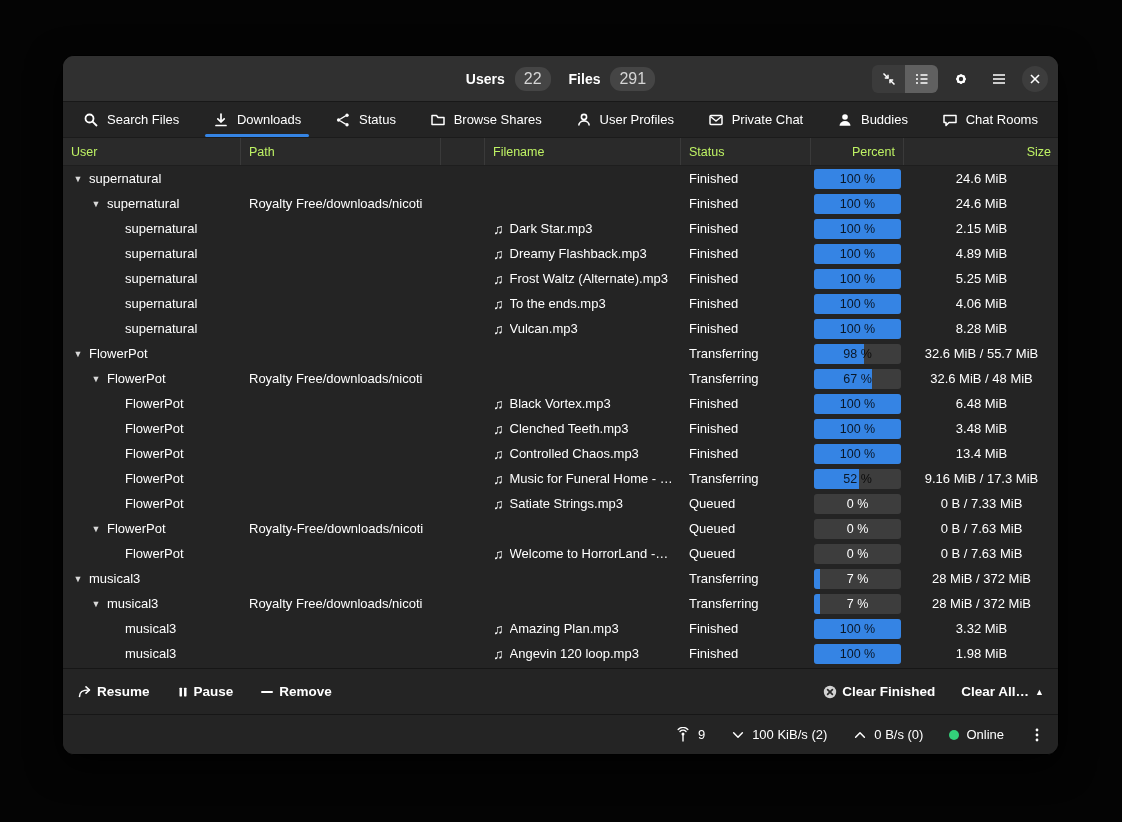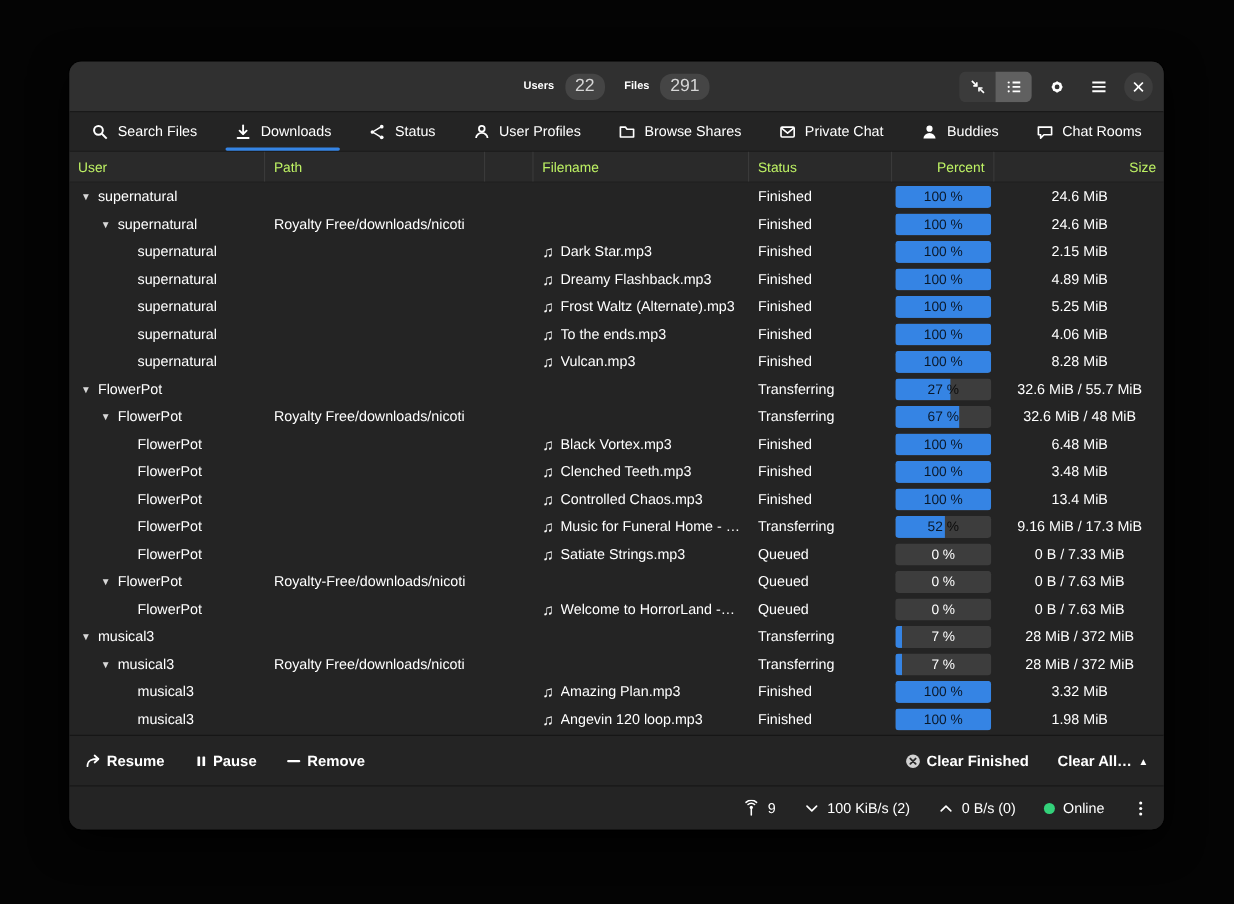--- a/index.html
+++ b/index.html
@@ -8,21 +8,21 @@
   .window { position:absolute; left:62px; top:55px; width:997px; height:700px;
             background:#242424; border-radius:12px; overflow:hidden;
             box-shadow:0 10px 34px rgba(0,0,0,.85); display:flex; flex-direction:column;
             border:1px solid #000; }
 
   
   .headerbar { height:46px; background:#303030; position:relative; flex:0 0 auto;
                display:flex; align-items:center; justify-content:center;
                border-bottom:1px solid #181818; }
   .hb-center { display:flex; align-items:center; gap:10px; }
-  .hb-label { color:#fff; font-weight:700; font-size:10px; }
+  .hb-label { color:#fff; font-weight:700; font-size:14px; }
   .badge { background:#454545; color:#d6d6d6; font-size:16px; padding:3px 9px;
            border-radius:11px; font-weight:400; }
   .hb-right { position:absolute; right:10px; top:0; height:46px; display:flex;
               align-items:center; gap:8px; }
   .linked { display:flex; border-radius:6px; overflow:hidden; }
   .seg { width:33px; height:28px; display:flex; align-items:center; justify-content:center;
          background:#3b3b3b; cursor:pointer; }
   .seg.active { background:#606060; }
   .iconbtn { width:30px; height:30px; display:flex; align-items:center; justify-content:center;
              border-radius:6px; cursor:pointer; }
@@ -178,34 +178,34 @@
             <circle cx="3.6" cy="8" r="1.7" stroke="none"></circle>
             <circle cx="12" cy="12.8" r="1.7" stroke="none"></circle>
             <line x1="5" y1="7.2" x2="10.6" y2="3.9"></line>
             <line x1="5" y1="8.8" x2="10.6" y2="12.1"></line>
           </svg>
         </span>
       <span class="tab-label">Status</span>
     </div>
       <div class="tab">
       <span class="icon">
+          <svg width="16" height="16" viewBox="0 0 16 16" fill="none" stroke="#fff" stroke-width="1.5" stroke-linejoin="round">
+            <path d="M2 4.5 V12.5 H14 V5.5 H8 L6.5 3.5 H2 Z"></path>
+          </svg>
+        </span>
+      <span class="tab-label">Browse Shares</span>
+    </div>
+      <div class="tab">
+      <span class="icon">
           <svg width="16" height="16" viewBox="0 0 16 16" fill="none" stroke="#fff" stroke-width="1.6">
             <circle cx="8" cy="5" r="2.6"></circle>
             <path d="M2.8 13.5 a5.2 4.6 0 0 1 10.4 0"></path>
           </svg>
         </span>
       <span class="tab-label">User Profiles</span>
-    </div>
-      <div class="tab">
-      <span class="icon">
-          <svg width="16" height="16" viewBox="0 0 16 16" fill="none" stroke="#fff" stroke-width="1.5" stroke-linejoin="round">
-            <path d="M2 4.5 V12.5 H14 V5.5 H8 L6.5 3.5 H2 Z"></path>
-          </svg>
-        </span>
-      <span class="tab-label">Browse Shares</span>
     </div>
       <div class="tab">
       <span class="icon">
           <svg width="16" height="16" viewBox="0 0 16 16" fill="none" stroke="#fff" stroke-width="1.5" stroke-linejoin="round">
             <rect x="2" y="3.5" width="12" height="9" rx="1"></rect>
             <path d="M2.5 4.5 L8 9 L13.5 4.5"></path>
           </svg>
         </span>
       <span class="tab-label">Private Chat</span>
     </div>
@@ -387,21 +387,21 @@
       <div class="cell"></div>
       <div class="cell"></div>
       <div class="cell file-cell">
 
         <span class="fname"></span>
       </div>
       <div class="cell">Transferring</div>
       <div class="cell pcell">
         <div class="pbar">
           <div class="pfill" style="width: 58%;"></div>
-          <span class="ptext on-fill">27 %</span>
+          <span class="ptext on-fill">98 %</span>
         </div>
       </div>
       <div class="cell right-cell">32.6 MiB / 55.7 MiB</div>
     </div>
       <div class="row">
       <div class="cell user-cell" style="padding-left: 24px;">
         <span class="expander">▼</span>
         <span class="uname">FlowerPot</span>
       </div>
       <div class="cell">Royalty Free/downloads/nicoti</div>

